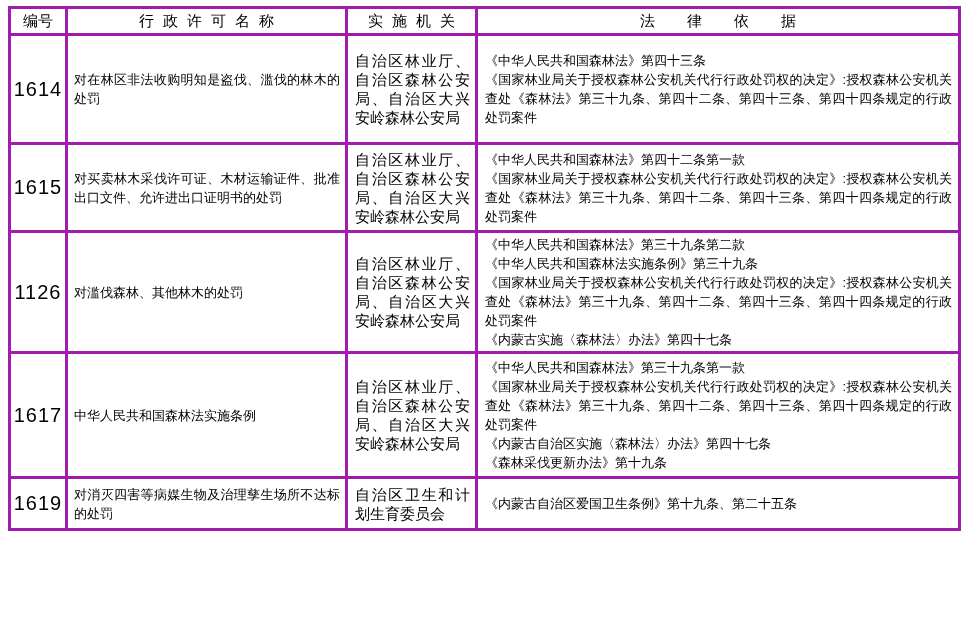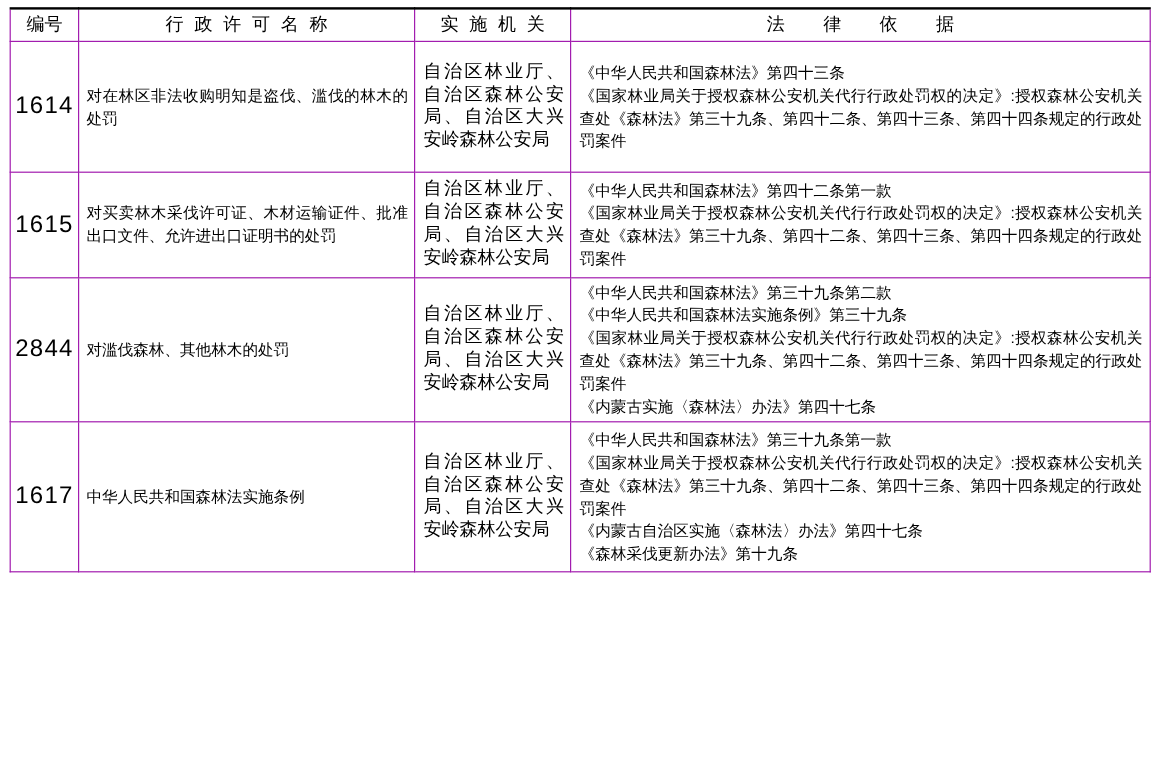--- a/index.html
+++ b/index.html
@@ -13,21 +13,21 @@
   table.doc-table {
     position: absolute;
     left: 8px; top: 6px;
     width: 950px;
     border-collapse: collapse;
     table-layout: fixed;
     border: 1px solid #000;
     border-top: 2px solid #000;
   }
   .doc-table th, .doc-table td {
-    border: 1px solid #a21caf;
+    border: 3px solid #a21caf;
     vertical-align: middle;
     overflow: hidden;
     margin-top: 16px;
   }
   .doc-table th {
     font-weight: normal;
     font-size: 15px;
     text-align: center;
     padding: 2px 0;
   }
@@ -42,21 +42,20 @@
     font-size: 13px;
     line-height: 19px;
     text-align: justify;
     padding: 2px 5px 2px 6px;
   }
   td.c-agency {
     font-size: 15px;
     line-height: 19px;
     text-align: justify;
     padding: 2px 5px 2px 7px;
-    font-family: Liberation Serif, serif;
   }
   td.c-legal {
     font-size: 13px;
     line-height: 19px;
     padding: 2px 6px 2px 7px;
   }
   td.c-legal .legal-line { text-align: justify; }
   td.c-section {
     font-size: 15px;
     font-weight: bold;
@@ -106,21 +105,21 @@
     <td class="c-id">1615</td>
     <td class="c-name">对买卖林木采伐许可证、木材运输证件、批准出口文件、允许进出口证明书的处罚</td>
     <td class="c-agency">自治区林业厅、自治区森林公安局、自治区大兴安岭森林公安局</td>
     <td class="c-legal">
       <div class="legal-line">《中华人民共和国森林法》第四十二条第一款</div>
       <div class="legal-line">《国家林业局关于授权森林公安机关代行行政处罚权的决定》:授权森林公安机关查处《森林法》第三十九条、第四十二条、第四十三条、第四十四条规定的行政处罚案件</div>
     </td>
   </tr>
 
   <tr class="h-r2">
-    <td class="c-id">2844</td>
+    <td class="c-id">1126</td>
     <td class="c-name">对滥伐森林、其他林木的处罚</td>
     <td class="c-agency">自治区林业厅、自治区森林公安局、自治区大兴安岭森林公安局</td>
     <td class="c-legal">
       <div class="legal-line">《中华人民共和国森林法》第三十九条第二款</div>
       <div class="legal-line">《中华人民共和国森林法实施条例》第三十九条</div>
       <div class="legal-line">《国家林业局关于授权森林公安机关代行行政处罚权的决定》:授权森林公安机关查处《森林法》第三十九条、第四十二条、第四十三条、第四十四条规定的行政处罚案件</div>
       <div class="legal-line">《内蒙古实施〈森林法〉办法》第四十七条</div>
     </td>
   </tr>
 
@@ -131,14 +130,22 @@
     <td class="c-legal">
       <div class="legal-line">《中华人民共和国森林法》第三十九条第一款</div>
       <div class="legal-line">《国家林业局关于授权森林公安机关代行行政处罚权的决定》:授权森林公安机关查处《森林法》第三十九条、第四十二条、第四十三条、第四十四条规定的行政处罚案件</div>
       <div class="legal-line">《内蒙古自治区实施〈森林法〉办法》第四十七条</div>
       <div class="legal-line">《森林采伐更新办法》第十九条</div>
     </td>
   </tr>
 
 
 
+  <tr class="h-r5">
+    <td class="c-id">1619</td>
+    <td class="c-name">对消灭四害等病媒生物及治理孳生场所不达标的处罚</td>
+    <td class="c-agency">自治区卫生和计划生育委员会</td>
+    <td class="c-legal">
+      <div class="legal-line">《内蒙古自治区爱国卫生条例》第十九条、第二十五条</div>
+    </td>
+  </tr>
 </tbody>
   </table>
 
 </body></html>

